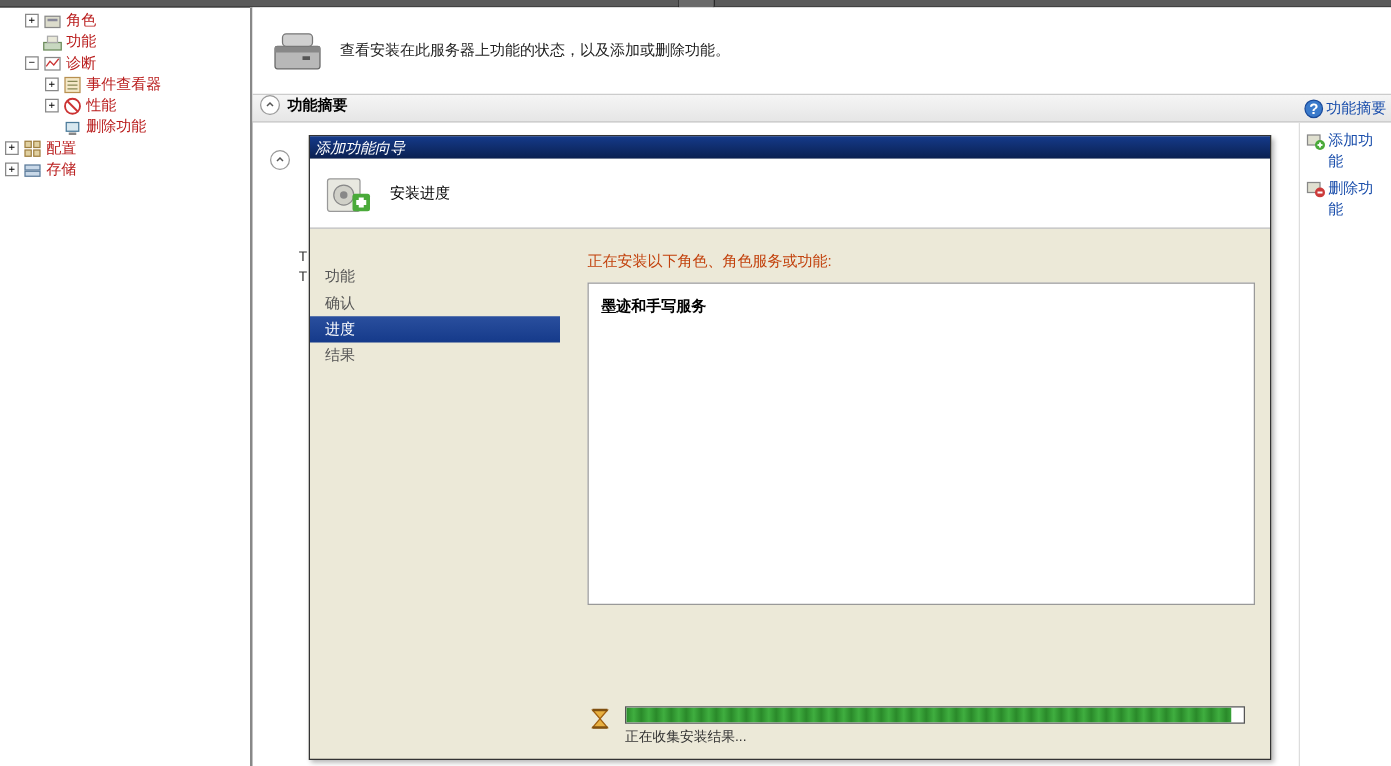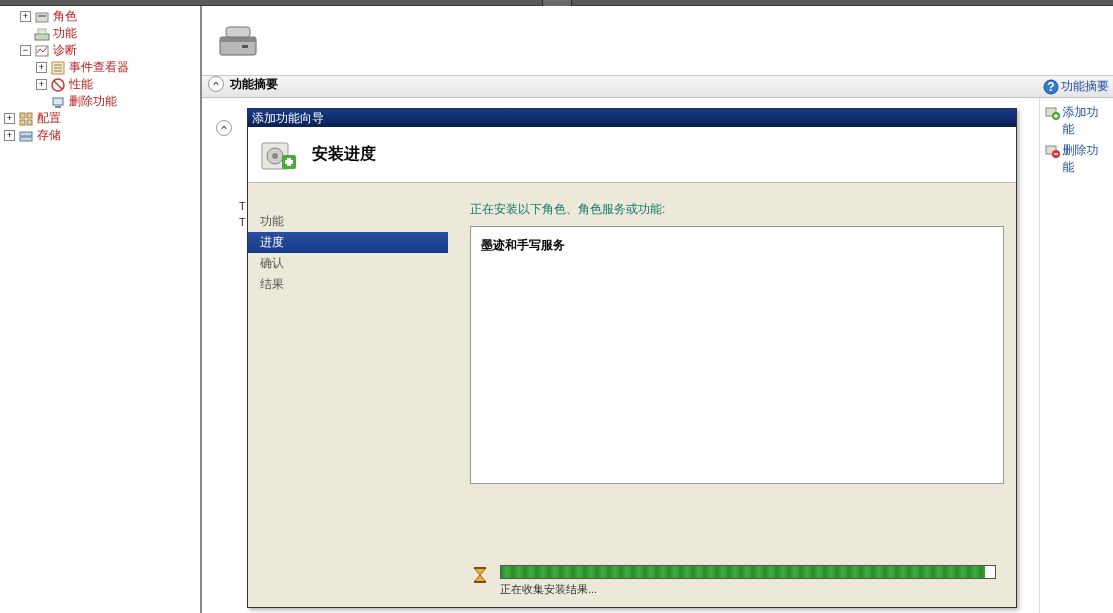--- a/index.html
+++ b/index.html
@@ -36,30 +36,30 @@
 .content-left { flex: 1; position: relative; padding: 8px 0 0 10px; }
 .content-right { width: 74px; border-left: 1px solid #ddd; padding: 6px 4px; }
 .content-right .action { display: flex; color: #1a4eab; margin-bottom: 4px; cursor: pointer; }
 .content-right .action svg { margin-right: 3px; }
 
 
 .t-marker { position: absolute; left: 37px; font-size: 11px; color: #333; }
 
 
 .wizard { position: absolute; left: 45px; top: 10px; width: 770px; height: 500px; background: #ece9d8; border: 1px solid #333; box-shadow: 2px 2px 4px rgba(0,0,0,0.3); }
-.wizard-title { height: 18px; background: linear-gradient(#153a8a,#0a2050); color: #fff; font-size: 12px; padding-left: 4px; display: flex; align-items: center; }
+.wizard-title { height: 18px; background: linear-gradient(#153a8a,#0a2050); color: #fff; font-size: 12px; padding-left: 4px; display: flex; align-items: center; font-style: italic; }
 .wizard-header { height: 56px; background: #fff; border-bottom: 1px solid #bbb; display: flex; align-items: center; padding-left: 10px; }
 .wizard-header-icon { width: 40px; height: 40px; margin-right: 14px; }
-.wizard-header-title { font-size: 16px; font-weight: bold; }
+.wizard-header-title { font-size: 12px; font-weight: normal; }
 .wizard-body { display: flex; height: calc(100% - 74px); }
 .wizard-nav { width: 200px; padding-top: 28px; }
 .wizard-nav-item { padding: 2px 0 2px 12px; color: #555; }
 .wizard-nav-item.active { background: linear-gradient(#2a4f9e,#153a8a); color: #fff; }
 .wizard-main { flex: 1; padding: 18px 12px 0 22px; position: relative; }
-.wizard-main-label { margin-bottom: 8px; color: #0f766e; }
+.wizard-main-label { margin-bottom: 8px; color: #c2410c; }
 .wizard-list { background: #fff; border: 1px solid #999; height: 258px; padding: 6px 10px; }
 .wizard-list .feat { font-weight: bold; padding: 4px 0; }
 
 .progress-row { position: absolute; left: 22px; right: 20px; bottom: 10px; display: flex; align-items: flex-start; }
 .hourglass { width: 20px; height: 20px; margin-right: 10px; display:flex; align-items:center; justify-content:center; }
 .progress-wrap { flex: 1; }
 .progress-bar { height: 14px; border: 1px solid #555; background: #fff; position: relative; overflow: hidden; }
 .progress-fill { position: absolute; left: 0; top: 0; bottom: 0; width: 98%; background: repeating-linear-gradient(90deg,#2a8a2a 0,#3fae3f 6px,#2a8a2a 12px); }
 .progress-text { font-size: 11px; color: #333; margin-top: 3px; }
 
@@ -163,20 +163,21 @@
 <div class="main">
   <div class="banner">
     <span class="banner-icon">
       <svg width="48" height="48">
         <rect x="6" y="20" width="36" height="18" rx="2" fill="#b8b8b8" stroke="#666"></rect>
         <rect x="6" y="20" width="36" height="5" fill="#888"></rect>
         <rect x="12" y="10" width="24" height="10" rx="3" fill="#d0d0d0" stroke="#777"></rect>
         <rect x="28" y="28" width="6" height="3" fill="#555"></rect>
       </svg>
     </span>
+    <span class="banner-text">查看安装在此服务器上功能的状态，以及添加或删除功能。</span>
   </div>
 
   <div class="summary-bar">
     <span class="chevron-circle">
       <svg viewBox="0 0 10 10">
           <polyline points="2,6 5,3 8,6" fill="none" stroke="#555" stroke-width="1.5"></polyline>
         </svg>
     </span>
     <span class="title">功能摘要</span>
     <span class="help">
@@ -213,22 +214,22 @@
               <rect x="24" y="20" width="14" height="14" rx="2" fill="#4aaa3a"></rect>
               <rect x="29" y="23" width="4" height="8" fill="#fff"></rect>
               <rect x="27" y="25" width="8" height="4" fill="#fff"></rect>
             </svg>
           </span>
           <span class="wizard-header-title">安装进度</span>
         </div>
         <div class="wizard-body">
           <div class="wizard-nav">
             <div class="wizard-nav-item">功能</div>
+            <div class="wizard-nav-item">确认</div>
             <div class="wizard-nav-item active">进度</div>
-            <div class="wizard-nav-item">确认</div>
             <div class="wizard-nav-item">结果</div>
           </div>
           <div class="wizard-main">
             <div class="wizard-main-label">正在安装以下角色、角色服务或功能:</div>
             <div class="wizard-list">
               <div class="feat">墨迹和手写服务</div>
             </div>
             <div class="progress-row">
               <span class="hourglass">
                 <svg width="18" height="18">

